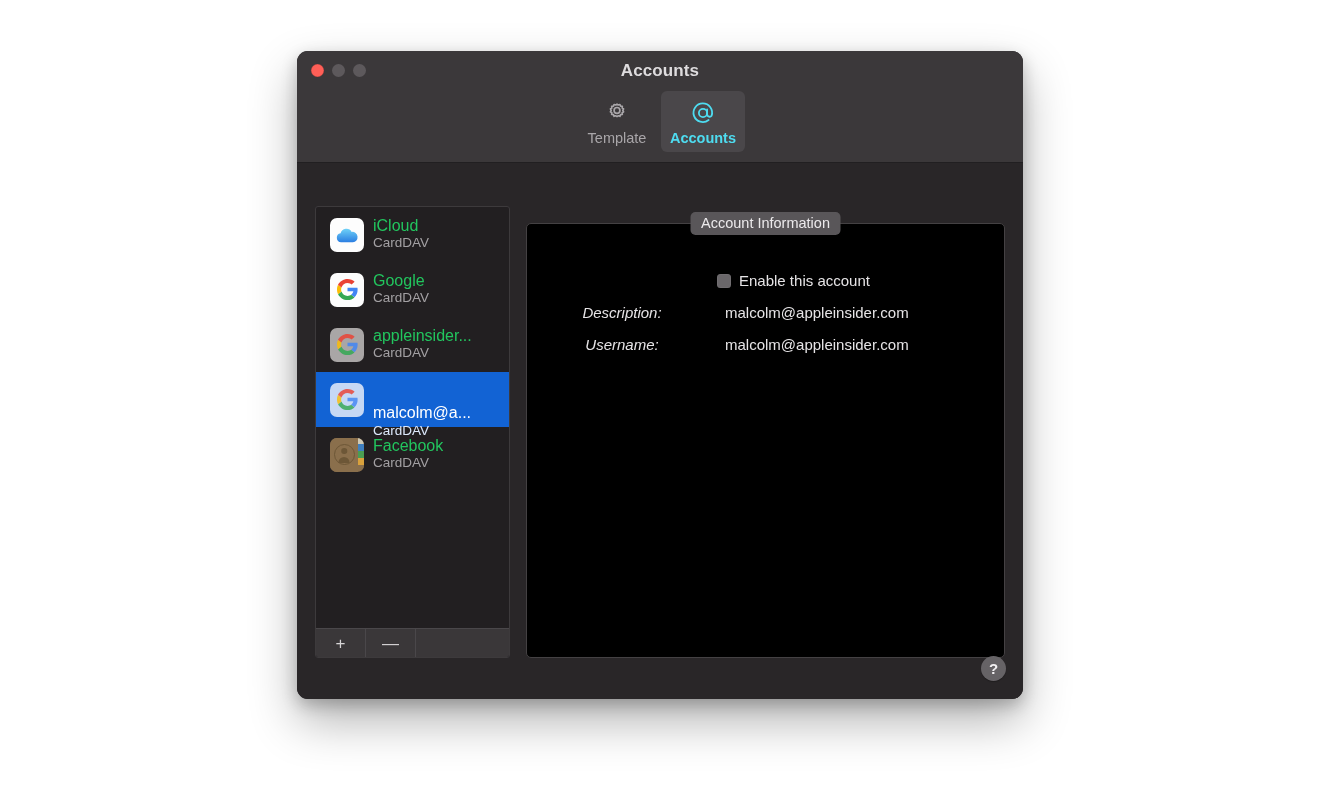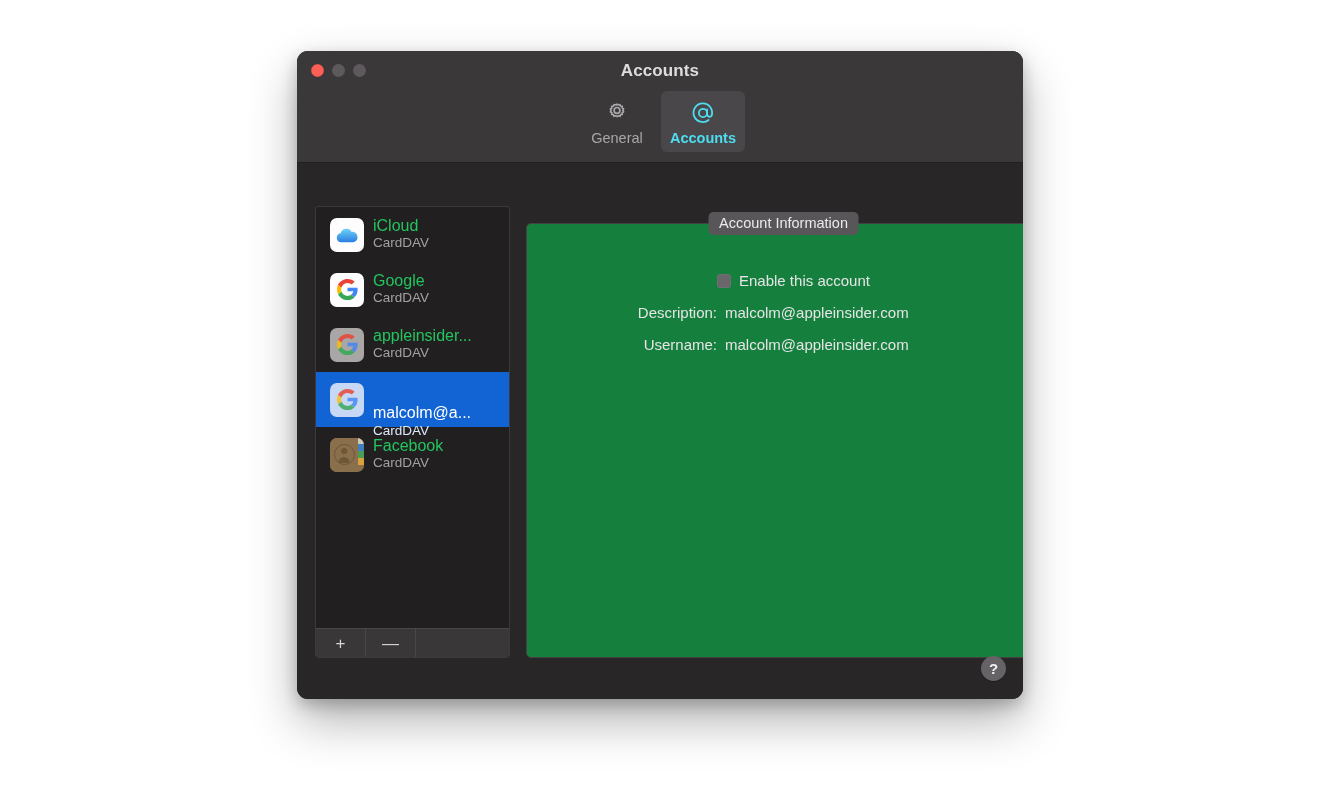--- a/index.html
+++ b/index.html
@@ -246,22 +246,21 @@
 
   
   .panel {
     position: absolute;
     left: 229px;
     top: 60px;
     width: 477px;
     height: 433px;
     border: 1px solid #444143;
     border-radius: 5px;
-    background: #15803d;
-    padding-left: 36px;
+    background: #000000;
   }
   .panel-legend {
     position: absolute;
     top: -12px;
     left: 50%;
     transform: translateX(-50%);
     background: #595659;
     color: #eceaec;
     font-size: 14.5px;
     padding: 3px 11px 4px 11px;
@@ -275,25 +274,26 @@
     top: 48px;
     width: 100%;
   }
   .form-row {
     display: flex;
     align-items: center;
     margin-bottom: 15px;
   }
   .form-label {
     width: 190px;
-    text-align: right;
+    text-align: center;
     font-size: 15px;
     color: #e6e4e6;
     padding-right: 8px;
     white-space: nowrap;
+    font-style: italic;
   }
   .form-value {
     font-size: 15px;
     color: #e6e4e6;
     white-space: nowrap;
   }
   .checkbox-row { padding-left: 190px; }
   .cb {
     width: 14px; height: 14px;
     border-radius: 3.5px;
@@ -347,21 +347,21 @@
 
       <div class="toolbar">
 
         <div class="tb-item">
           <div class="tb-icon">
             <svg width="28" height="28" viewBox="0 0 28 28" fill="none" stroke="#a9a6a9" stroke-width="1.7">
               <path d="M14 5.2 15.3 6.0 16.9 5.5 17.6 7.1 19.3 7.3 19.2 9.0 20.6 9.9 19.8 11.4 20.6 12.9 19.2 13.8 19.3 15.5 17.6 15.7 16.9 17.3 15.3 16.8 14 17.6 12.7 16.8 11.1 17.3 10.4 15.7 8.7 15.5 8.8 13.8 7.4 12.9 8.2 11.4 7.4 9.9 8.8 9.0 8.7 7.3 10.4 7.1 11.1 5.5 12.7 6.0 Z" stroke-linejoin="round"></path>
               <circle cx="14" cy="11.4" r="2.9"></circle>
             </svg>
           </div>
-          <div class="tb-label">General</div>
+          <div class="tb-label">Template</div>
         </div>
 
         <div class="tb-item active">
           <div class="tb-icon">
             <svg width="28" height="28" viewBox="0 0 28 28" fill="none" stroke="#4edcf0" stroke-width="1.8" stroke-linecap="round">
               <circle cx="14" cy="14" r="4.1"></circle>
               <path d="M18.1 10.4 V15.4 a2.5 2.5 0 0 0 4.5 1.3 A9.3 9.3 0 1 0 19.6 21"></path>
             </svg>
           </div>
           <div class="tb-label">Accounts</div>

